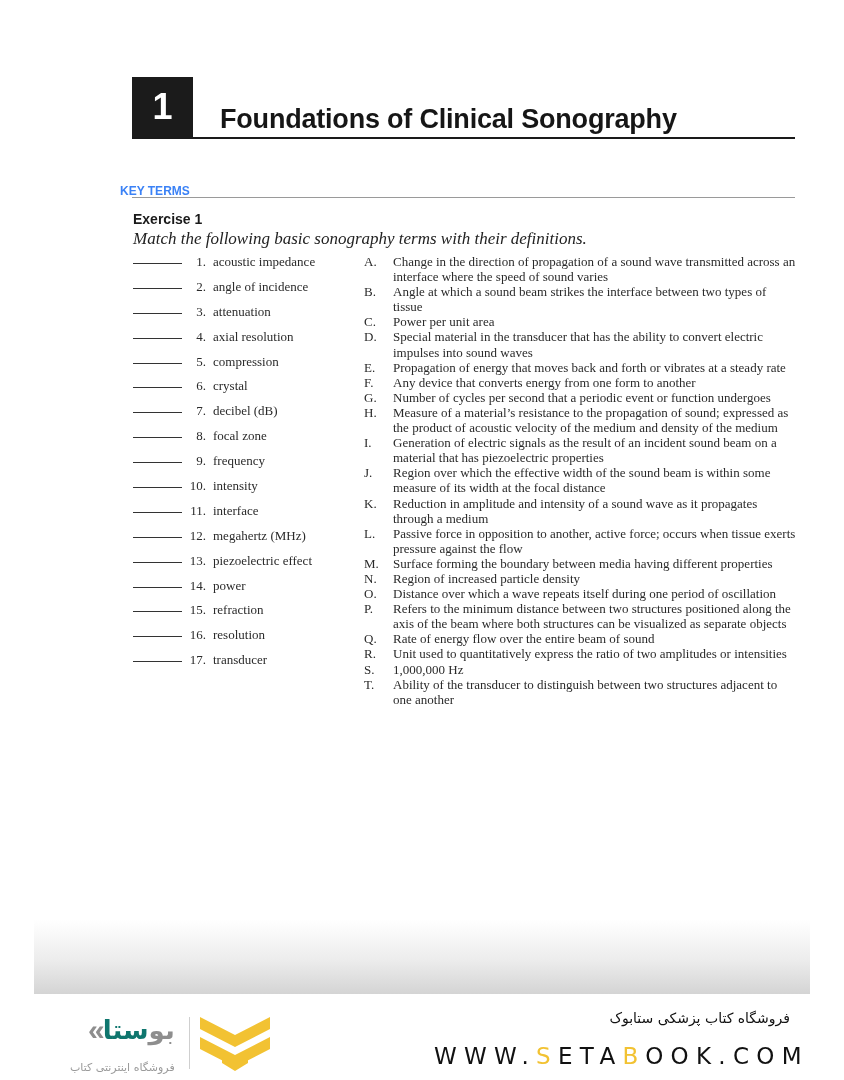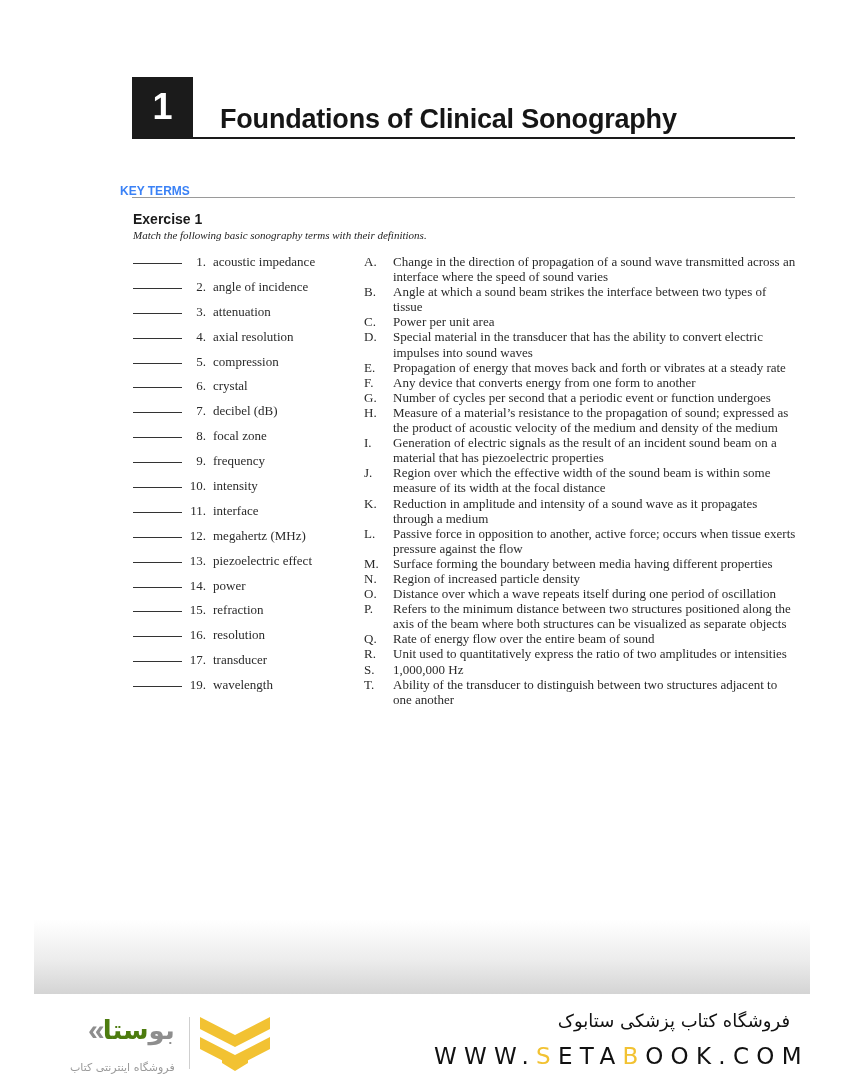--- a/index.html
+++ b/index.html
@@ -25,21 +25,21 @@
     font-family: "Liberation Sans", sans-serif; font-weight: bold; font-size: 12px; color: #3b82f6;
   }
   .key-rule { position: absolute; left: 132px; top: 197px; width: 663px; height: 1px; background: #9a9a9a; }
 
   .exercise-title {
     position: absolute; left: 133px; top: 211px;
     font-family: "Liberation Sans", sans-serif; font-weight: bold; font-size: 14px; color: #1a1a1a;
   }
   .instructions {
     position: absolute; left: 133px; top: 229px;
-    font-style: italic; font-size: 11px; color: #222;
+    font-style: italic; font-size: 17px; color: #222;
   }
 
   .terms { position: absolute; left: 133px; top: 254px; width: 220px; }
   .term-row {
     height: 24.9px; display: flex; align-items: baseline; font-size: 13px; color: #2a2a2a; white-space: nowrap;
   }
   .blank { display: inline-block; width: 49px; border-bottom: 1px solid #333; height: 0; margin-right: 0; position: relative; top: -2px; }
   .term-num { display: inline-block; width: 24px; text-align: right; margin-right: 7px; }
   .term-row .blank { flex: none; }
 
@@ -53,28 +53,28 @@
     background: linear-gradient(to bottom, rgba(255,255,255,1) 0%, #ececec 55%, #d4d4d4 100%);
   }
   .footer { position: absolute; left: 0; top: 994px; width: 844px; height: 86px; background: #fff; }
 
   .logo-wrap { position: absolute; left: 70px; top: 1013px; height: 60px; display: flex; align-items: center; }
   .logo-text { display: flex; flex-direction: column; align-items: flex-end; }
   .logo-mark { display: flex; align-items: center; gap: 2px; }
   .logo-arrows { color: #8e8e8e; font-family: "Liberation Sans", sans-serif; font-weight: bold; font-size: 30px; letter-spacing: -4px; }
   .logo-word { font-family: "DejaVu Sans", sans-serif; font-weight: bold; font-size: 26px; line-height: 1; }
   .logo-word .g { color: #8e8e8e; margin-top: 26px; }
-  .logo-word .y { color: #4d7c0f; }
+  .logo-word .y { color: #0f766e; }
   .logo-sub { font-family: "DejaVu Sans", sans-serif; font-size: 11px; color: #9a9a9a; direction: rtl; margin-top: 14px; }
   .logo-divider { width: 1px; height: 52px; background: #cfcfcf; margin: 0 10px 0 14px; }
   .logo-chevrons { width: 70px; height: 56px; }
 
   .store-name {
     position: absolute; right: 54px; top: 1010px;
-    font-family: "DejaVu Sans", sans-serif; font-size: 18px; color: #111; direction: rtl;
+    font-family: "DejaVu Sans", sans-serif; font-size: 14px; color: #111; direction: rtl;
   }
   .store-url {
     position: absolute; left: 434px; top: 1043px;
     font-family: "DejaVu Sans", sans-serif; font-size: 23px; letter-spacing: 7.3px; color: #111; white-space: nowrap;
   }
   .store-url .hl { color: #f2c232; }
 </style>
 </head>
 <body>
 
@@ -168,25 +168,20 @@
     </div>
     <div class="term-row">
       <span class="blank"></span>
       <span class="term-num">16.</span>
       <span class="term-label">resolution</span>
     </div>
     <div class="term-row">
       <span class="blank"></span>
       <span class="term-num">17.</span>
       <span class="term-label">transducer</span>
-    </div>
-    <div class="term-row">
-      <span class="blank"></span>
-      <span class="term-num">19.</span>
-      <span class="term-label">wavelength</span>
     </div>
   </div>
 <div class="defs" id="defs">
     <div class="def-row">
       <span class="def-letter">A.</span>
       <span class="def-text">Change in the direction of propagation of a sound wave transmitted across an interface where the speed of sound varies</span>
     </div>
     <div class="def-row">
       <span class="def-letter">B.</span>
       <span class="def-text">Angle at which a sound beam strikes the interface between two types of tissue</span>

